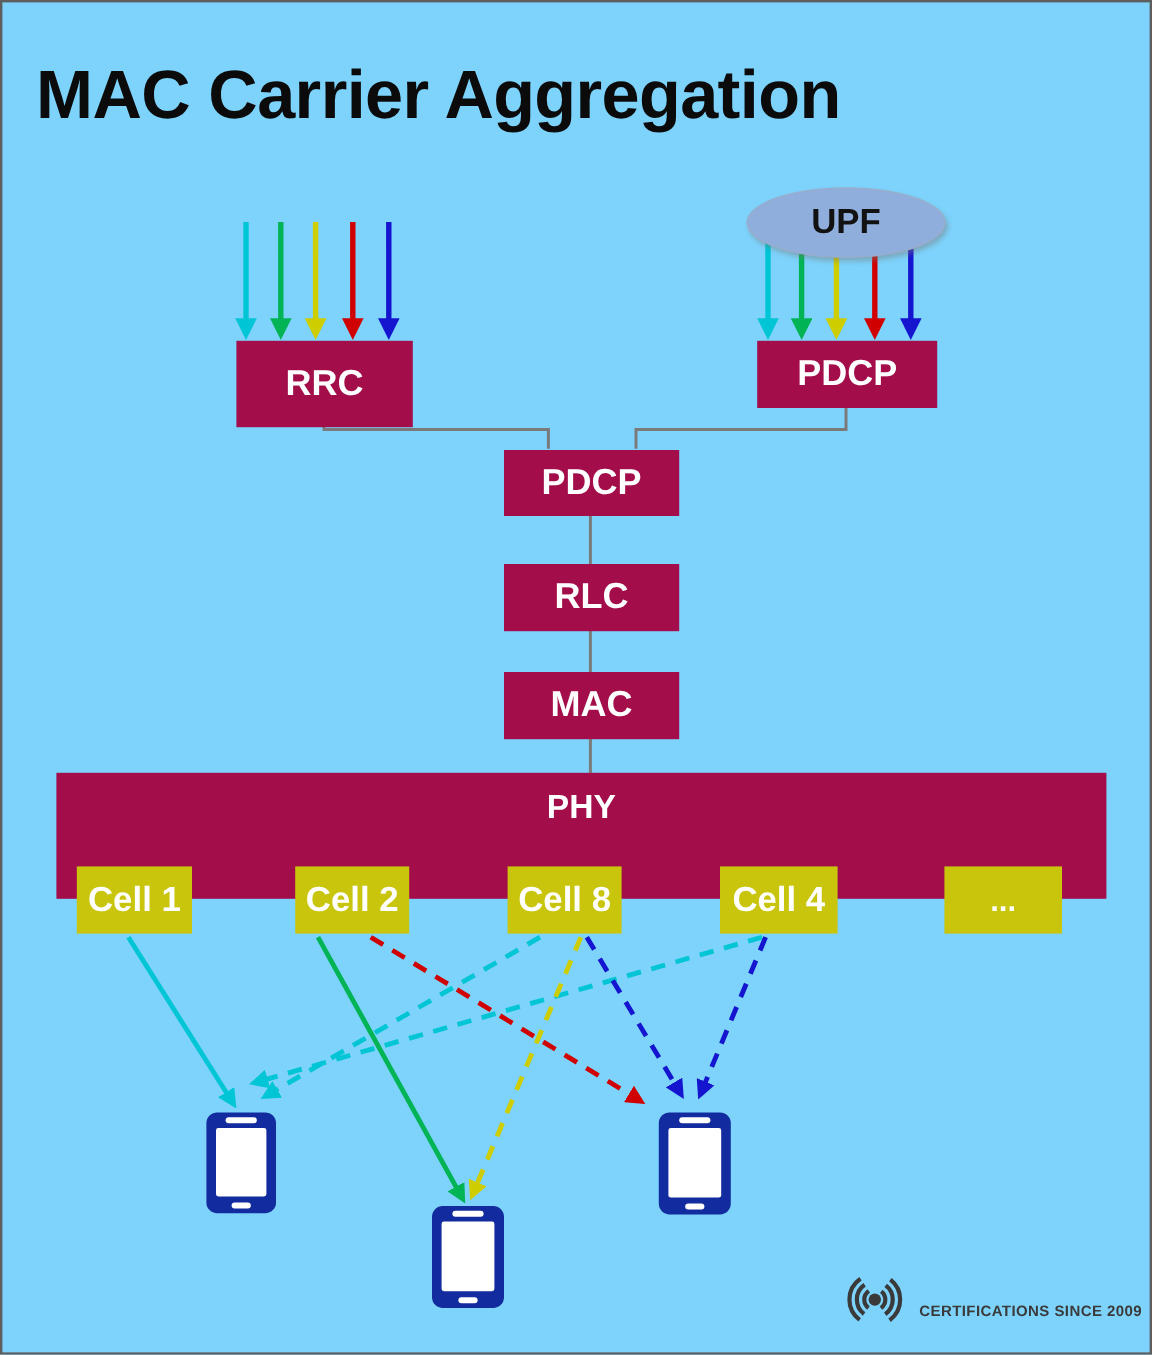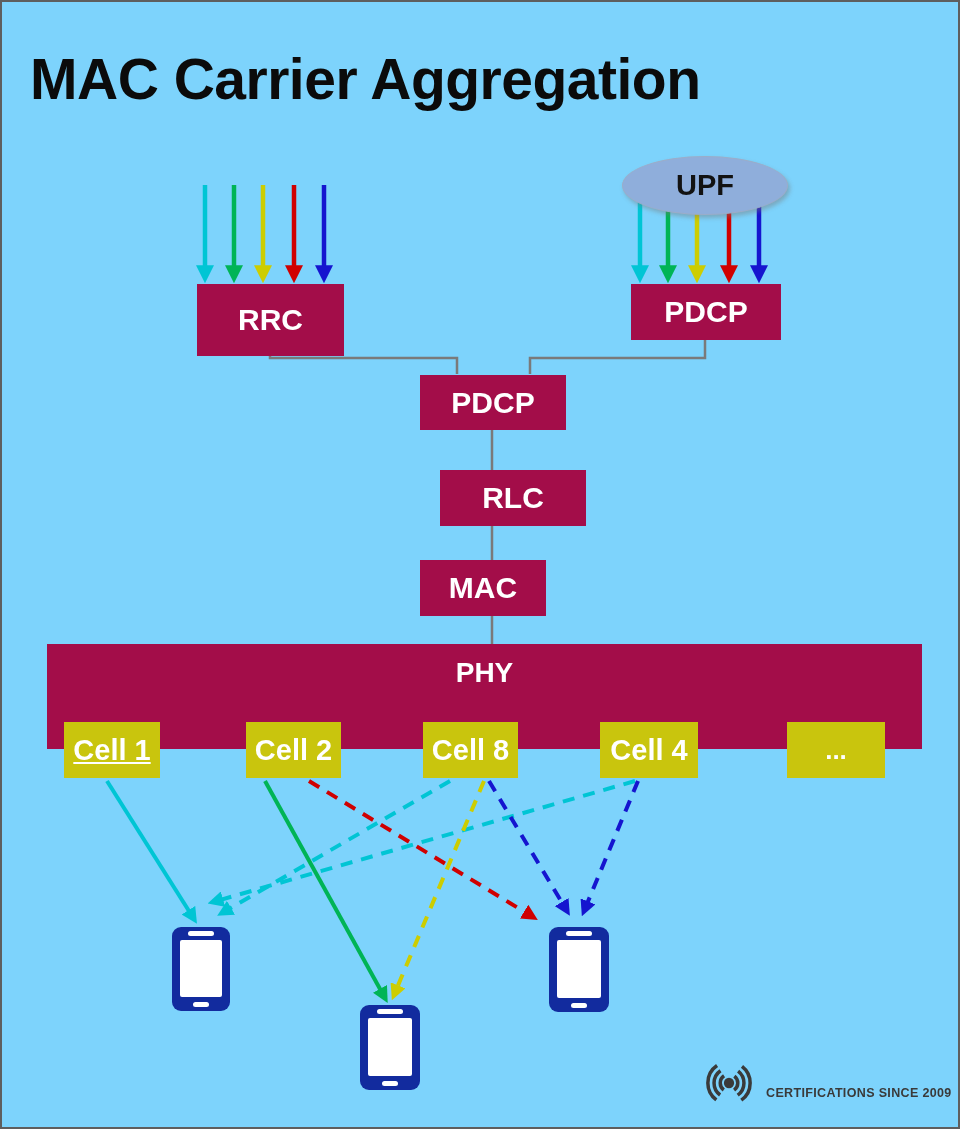--- a/index.html
+++ b/index.html
@@ -21,29 +21,29 @@
         font-size:29px; font-weight:bold; color:#121212; }
   #amf { left:187px; top:154px; }
   #upf { left:620px; top:154px; width:166px; }
 
   
   .layer { position:absolute; background:#a30d49; color:#ffffff; font-weight:bold;
            font-size:30px; display:flex; align-items:center; justify-content:center; z-index:2; }
   #rrc  { left:195px; top:282px; width:147px; height:72px; }
   #sdap { left:629px; top:282px; width:150px; height:56px; }
   #pdcp { left:418px; top:373px; width:146px; height:55px; }
-  #rlc  { left:438px; top:468px; width:146px; height:56px; }
-  #mac  { left:418px; top:558px; width:126px; height:56px; }
+  #rlc  { left:418px; top:468px; width:146px; height:56px; }
+  #mac  { left:418px; top:558px; width:146px; height:56px; }
   #phy  { left:45px;  top:642px; width:875px; height:105px; display:block; }
   .phy-label { position:absolute; top:13px; left:0; right:0; text-align:center;
                font-size:28px; font-weight:bold; color:#ffffff; }
 
   .cell { position:absolute; top:78px; height:56px; background:#c9c50d; color:#ffffff;
           font-weight:bold; font-size:29px; display:flex; align-items:center; justify-content:center; }
-  #cell-1 { left:17px;  width:96px;text-decoration:underline; }
+  #cell-1 { left:17px;  width:96px; }
   #cell-2 { left:199px; width:95px;text-align:center; }
   #cell-3 { left:376px; width:95px; }
   #cell-4 { left:553px; width:98px; }
   #cell-more { left:740px; width:98px; font-size:26px; }
 
   
   .phone { position:absolute; background:#122b9e; border-radius:9px; z-index:2; }
   #phone-1 { left:170px; top:925px;  width:58px; height:84px; }
   #phone-2 { left:358px; top:1003px; width:60px; height:85px; }
   #phone-3 { left:547px; top:925px;  width:60px; height:85px; }

